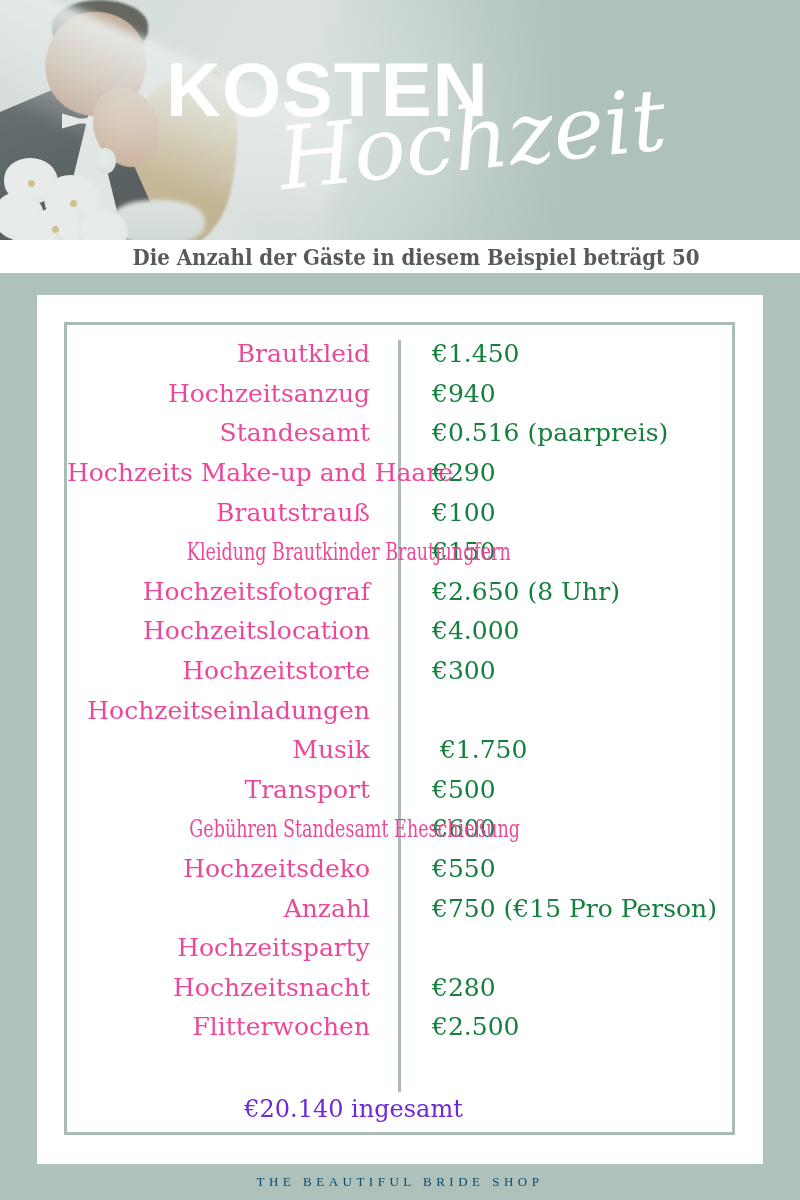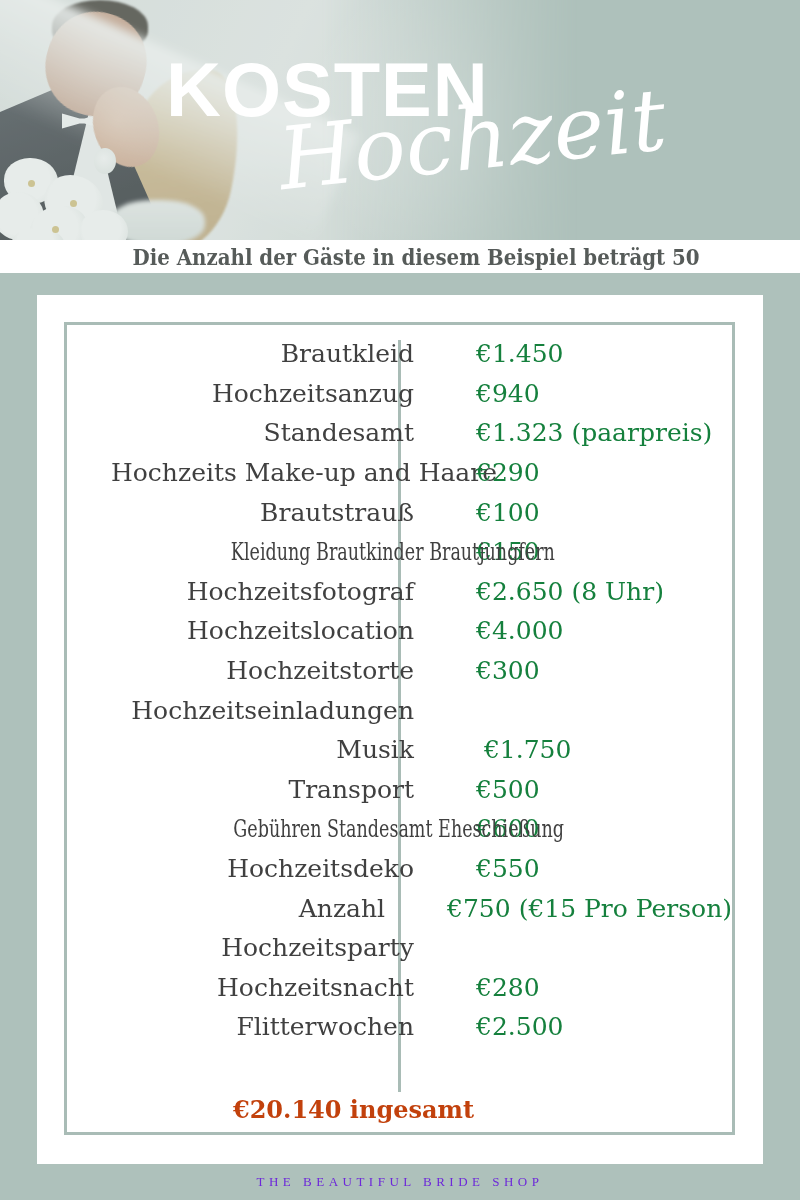--- a/index.html
+++ b/index.html
@@ -65,33 +65,33 @@
   .notice span{font-family:"DejaVu Serif",serif;font-weight:bold;font-size:22px;color:#565b59;
                transform:scaleX(.9);white-space:nowrap;}
 
   
   .card{position:absolute;left:37px;top:295px;width:726px;height:869px;background:#ffffff;}
   .frame{position:absolute;left:27px;top:27px;width:665px;height:807px;border:3px solid #a9bcb6;}
   .divider{position:absolute;left:361px;top:45px;width:3px;height:752px;background:#a9bcb6;}
 
   .rows{position:absolute;left:30px;top:39px;width:665px;}
   .row{display:flex;align-items:center;height:39.6px;}
-  .row .label{width:303px;text-align:right;font-size:25px;color:#404040;white-space:nowrap;padding-left:44px;}
+  .row .label{width:303px;text-align:right;font-size:25px;color:#ec4899;white-space:nowrap;}
   .row .price{padding-left:62px;font-size:25px;color:#15803d;white-space:nowrap;}
   .row.condensed .label{font-size:24px;}
   .row.condensed .label span{display:inline-block;transform:scaleX(.73);transform-origin:100% 50%;white-space:nowrap;}
 
   .total{position:absolute;left:27px;top:800px;width:579px;text-align:center;
-         font-weight:bold;font-size:24px;color:#c2410c;}
+         font-weight:normal;font-size:24px;color:#6d28d9;}
 
   
   .footer{position:absolute;left:0;top:1164px;width:800px;height:36px;
           display:flex;align-items:center;justify-content:center;}
   .footer span{font-family:"Liberation Serif",serif;font-size:13px;letter-spacing:4.5px;
-               color:#6d28d9;white-space:nowrap;}
+               color:#0c4a6e;white-space:nowrap;}
 </style>
 </head>
 <body>
 
 <div class="header">
   <div class="photo">
     <div class="photo-bg"></div>
     <div class="veil-right"></div>
     <div class="bride-hair"></div>
     <div class="groom-suit"></div>
@@ -129,21 +129,21 @@
       <div class="row">
     <div class="label"><span>Brautkleid</span></div>
     <div class="price">€1.450</div>
   </div>
       <div class="row">
     <div class="label"><span>Hochzeitsanzug</span></div>
     <div class="price">€940</div>
   </div>
       <div class="row">
     <div class="label"><span>Standesamt</span></div>
-    <div class="price">€1.323 (paarpreis)</div>
+    <div class="price">€0.516 (paarpreis)</div>
   </div>
       <div class="row">
     <div class="label"><span>Hochzeits Make-up and Haare</span></div>
     <div class="price">€290</div>
   </div>
       <div class="row">
     <div class="label"><span>Brautstrauß</span></div>
     <div class="price">€100</div>
   </div>
       <div class="row condensed">

